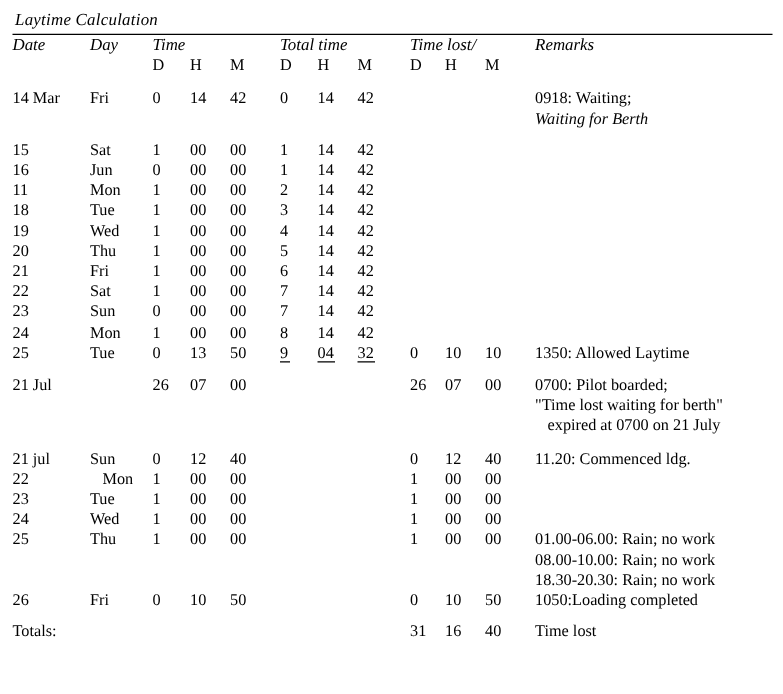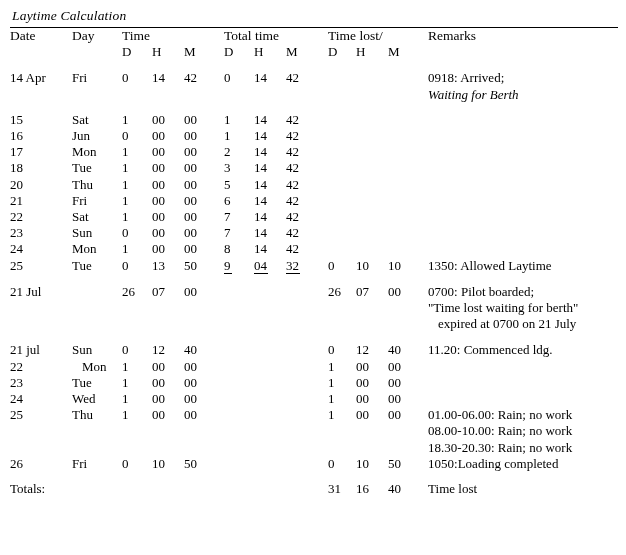--- a/index.html
+++ b/index.html
@@ -54,20 +54,21 @@
   col.c-um   { width: 40px; }
   col.c-td   { width: 30px; }
   col.c-th   { width: 32px; }
   col.c-tm   { width: 42px; }
   col.c-ld   { width: 28px; }
   col.c-lh   { width: 32px; }
   col.c-lm   { width: 40px; }
   col.c-rem  { width: 190px; }
 
   .hdr-main td {
+    font-style: italic;
     font-size: 13.5px;
     padding-top: 4px;
   }
   .hdr-sub td {
     font-style: normal;
     font-size: 13px;
     padding-bottom: 4px;
   }
   .hdr-main td.grp {
     white-space: nowrap;
@@ -138,32 +139,32 @@
         <td>H</td>
         <td>M</td>
         <td></td>
       </tr>
 
       <tr class="spacer-row">
           <td colspan="12"></td>
         </tr>
 
       <tr>
-        <td>14 Apr</td>
+        <td>14 Mar</td>
         <td>Fri</td>
         <td>0</td>
         <td>14</td>
         <td>42</td>
         <td>0</td>
         <td>14</td>
         <td>42</td>
         <td></td>
         <td></td>
         <td></td>
-        <td class="rem">0918: Arrived;</td>
+        <td class="rem">0918: Waiting;</td>
       </tr>
       <tr>
         <td colspan="11"></td>
         <td class="rem italic">Waiting for Berth</td>
       </tr>
 
       <tr class="small-gap">
           <td colspan="12"></td>
         </tr>
 
@@ -189,40 +190,54 @@
         <td>00</td>
         <td>1</td>
         <td>14</td>
         <td>42</td>
         <td></td>
         <td></td>
         <td></td>
         <td class="rem"></td>
       </tr>
       <tr>
-        <td>17</td>
+        <td>11</td>
         <td>Mon</td>
         <td>1</td>
         <td>00</td>
         <td>00</td>
         <td>2</td>
         <td>14</td>
         <td>42</td>
         <td></td>
         <td></td>
         <td></td>
         <td class="rem"></td>
       </tr>
       <tr>
         <td>18</td>
         <td>Tue</td>
         <td>1</td>
         <td>00</td>
         <td>00</td>
         <td>3</td>
+        <td>14</td>
+        <td>42</td>
+        <td></td>
+        <td></td>
+        <td></td>
+        <td class="rem"></td>
+      </tr>
+      <tr>
+        <td>19</td>
+        <td>Wed</td>
+        <td>1</td>
+        <td>00</td>
+        <td>00</td>
+        <td>4</td>
         <td>14</td>
         <td>42</td>
         <td></td>
         <td></td>
         <td></td>
         <td class="rem"></td>
       </tr>
       <tr>
         <td>20</td>
         <td>Thu</td>

